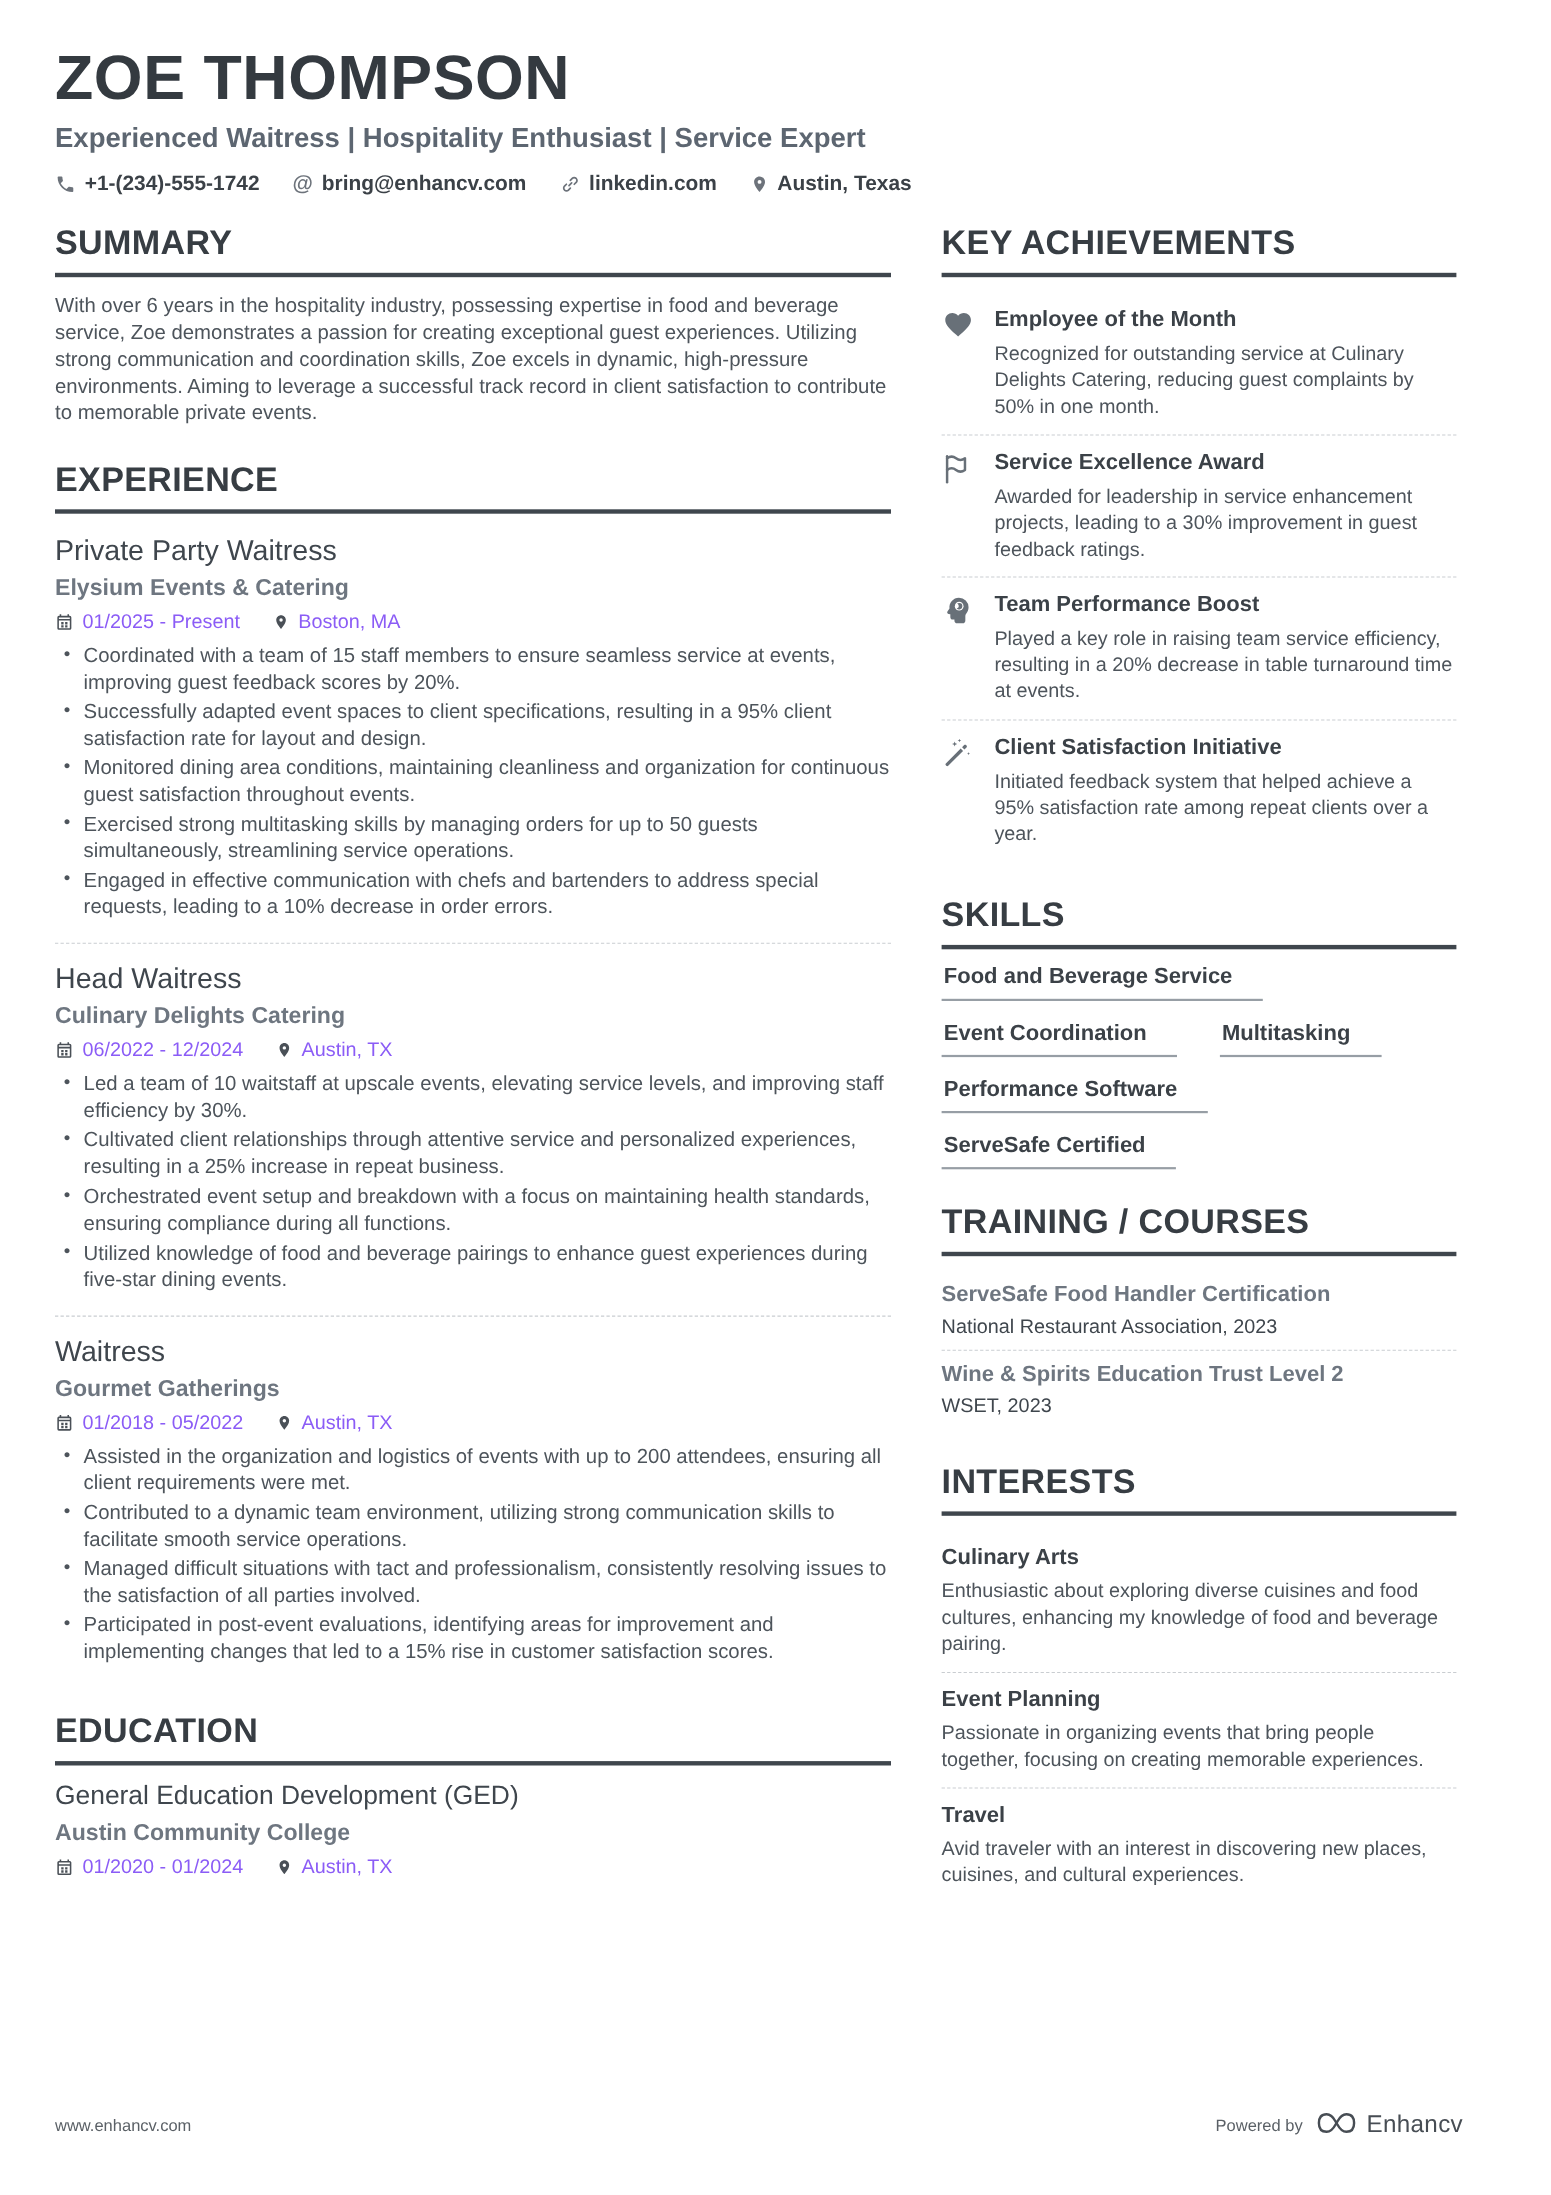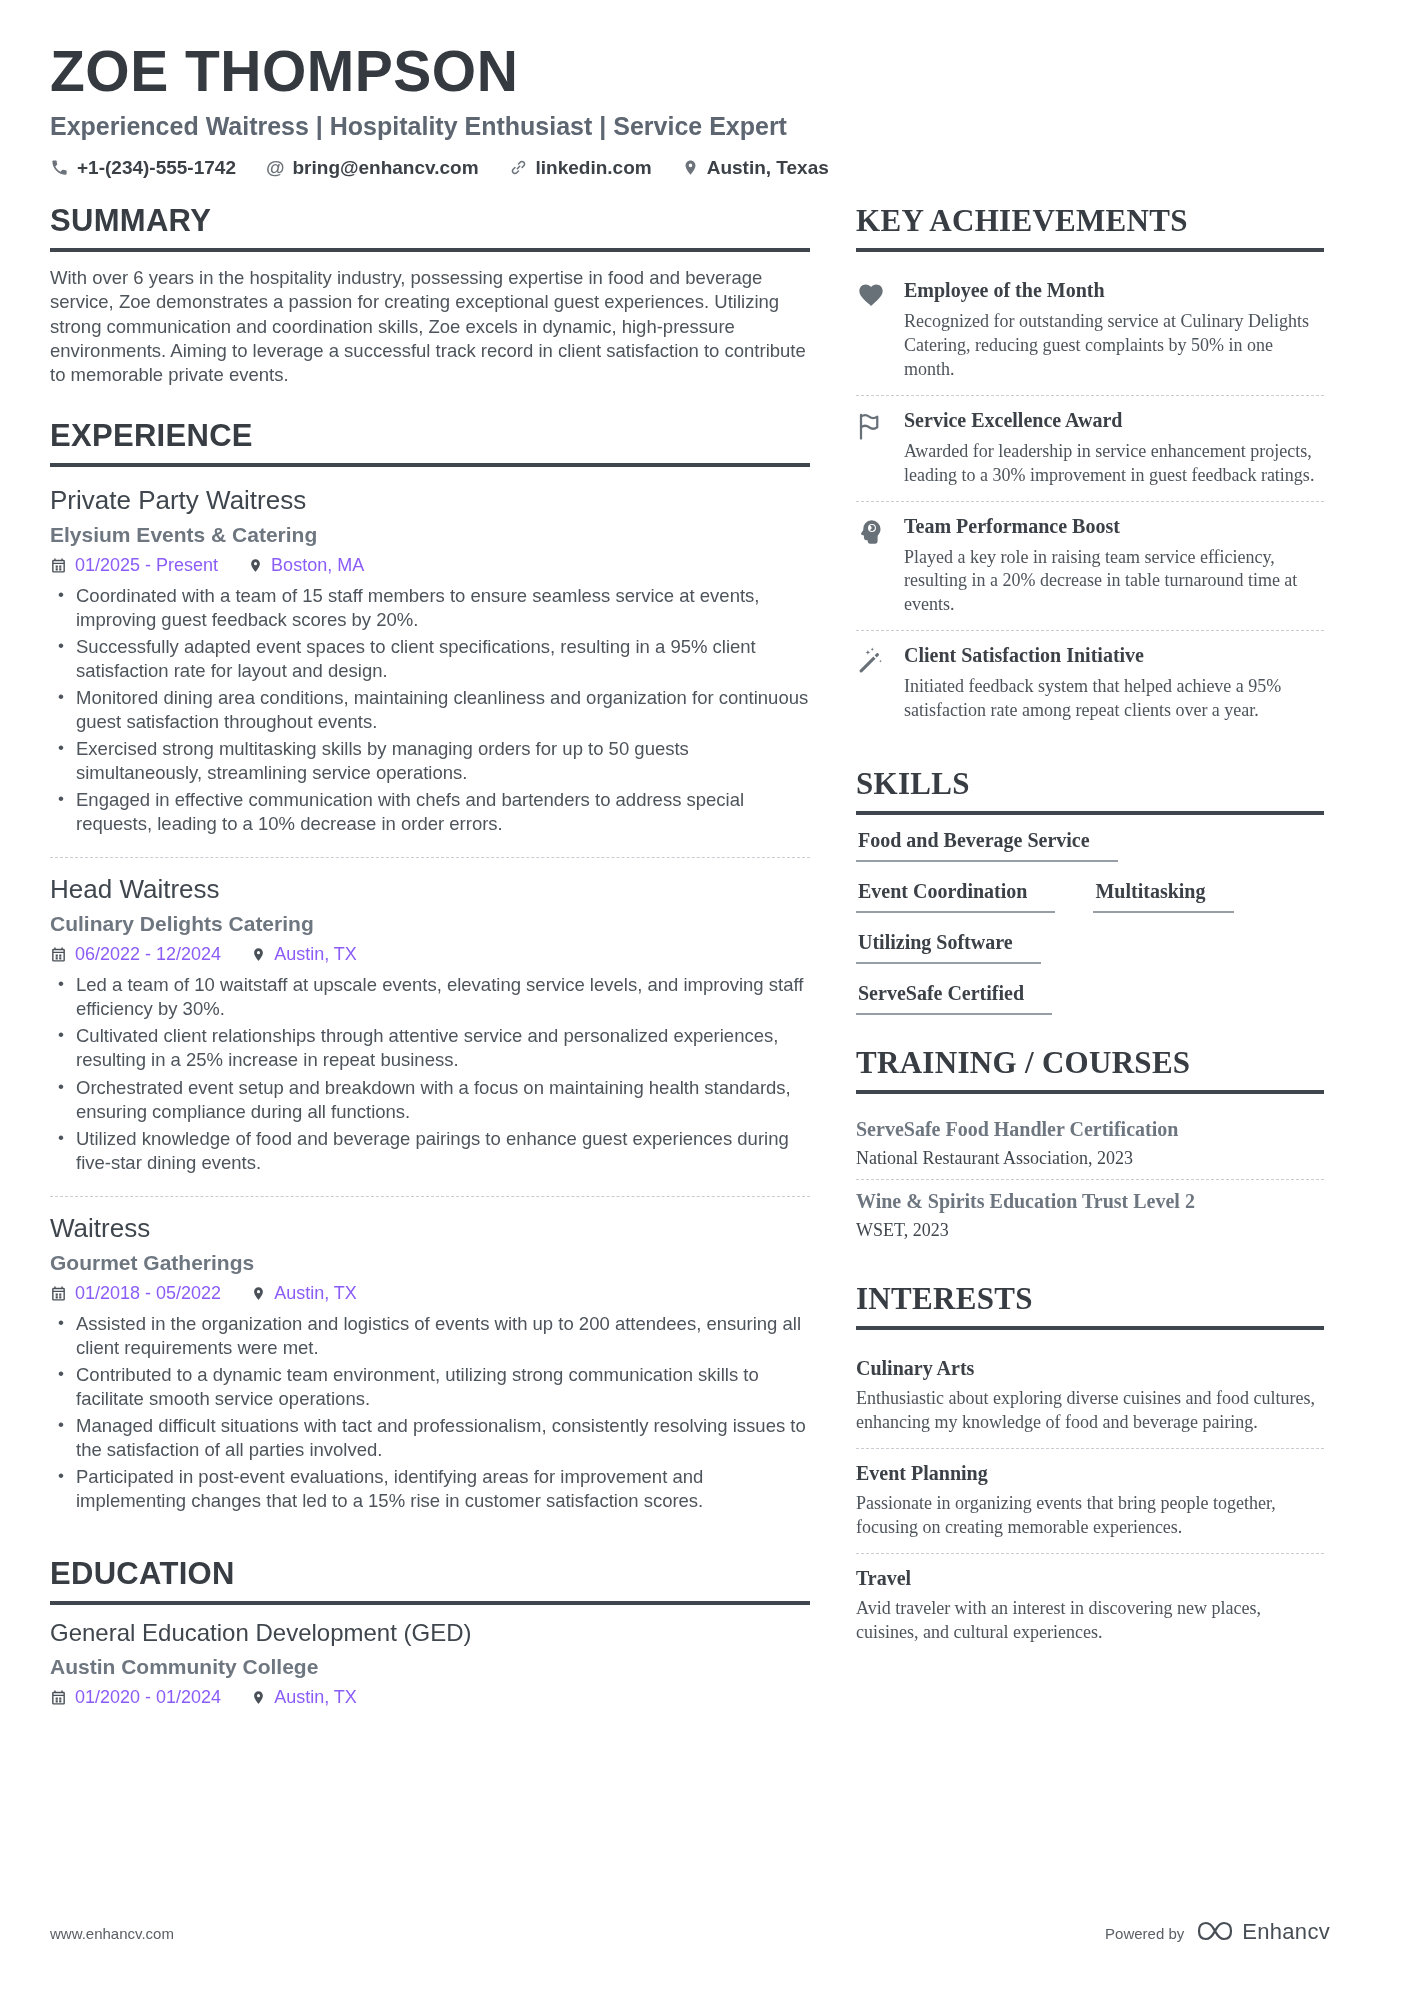--- a/index.html
+++ b/index.html
@@ -21,21 +21,21 @@
   .name{font-size:57px;font-weight:700;color:#343a40;letter-spacing:.5px;line-height:1.05;}
   .subtitle{margin-top:10px;font-size:25px;font-weight:600;color:#5d6671;}
   .contact-row{margin-top:16px;display:flex;align-items:center;gap:30px;font-size:19px;font-weight:700;color:#3b4147;}
   .contact-item{display:flex;align-items:center;gap:8px;}
   .contact-item svg{display:block;}
   .at-glyph{font-size:19px;font-weight:700;color:var(--icon);line-height:1;}
 
   
   .columns{display:flex;gap:46px;padding:24px 56px 0 50px;align-items:flex-start;}
   .col-left{width:760px;flex:0 0 760px;}
-  .col-right{flex:1 1 auto;min-width:0;font-family:Liberation Serif, serif;}
+  .col-right{flex:1 1 auto;min-width:0;}
 
   section{margin-bottom:30px;}
   .sec-head{font-size:31px;font-weight:700;color:#373d43;letter-spacing:.3px;
             padding-bottom:9px;border-bottom:4px solid var(--rule);margin-bottom:14px;}
 
   .summary-text{font-size:18.5px;line-height:1.32;color:var(--body);margin-top:4px;}
 
   
   .job{padding:4px 0 10px;}
   .job + .job{border-top:1px dashed var(--dash);margin-top:8px;padding-top:16px;}
@@ -313,21 +313,21 @@
       <section>
         <div class="sec-head">SKILLS</div>
         <div class="skill-row">
           <span class="skill-item">Food and Beverage Service</span>
         </div>
         <div class="skill-row">
           <span class="skill-item">Event Coordination</span>
           <span class="skill-item">Multitasking</span>
         </div>
         <div class="skill-row">
-          <span class="skill-item">Utilizing Software</span>
+          <span class="skill-item">Performance Software</span>
         </div>
         <div class="skill-row">
           <span class="skill-item">ServeSafe Certified</span>
         </div>
       </section>
 
       <section>
         <div class="sec-head">TRAINING / COURSES</div>
         <div class="course-item">
           <div class="course-title">ServeSafe Food Handler Certification</div>

